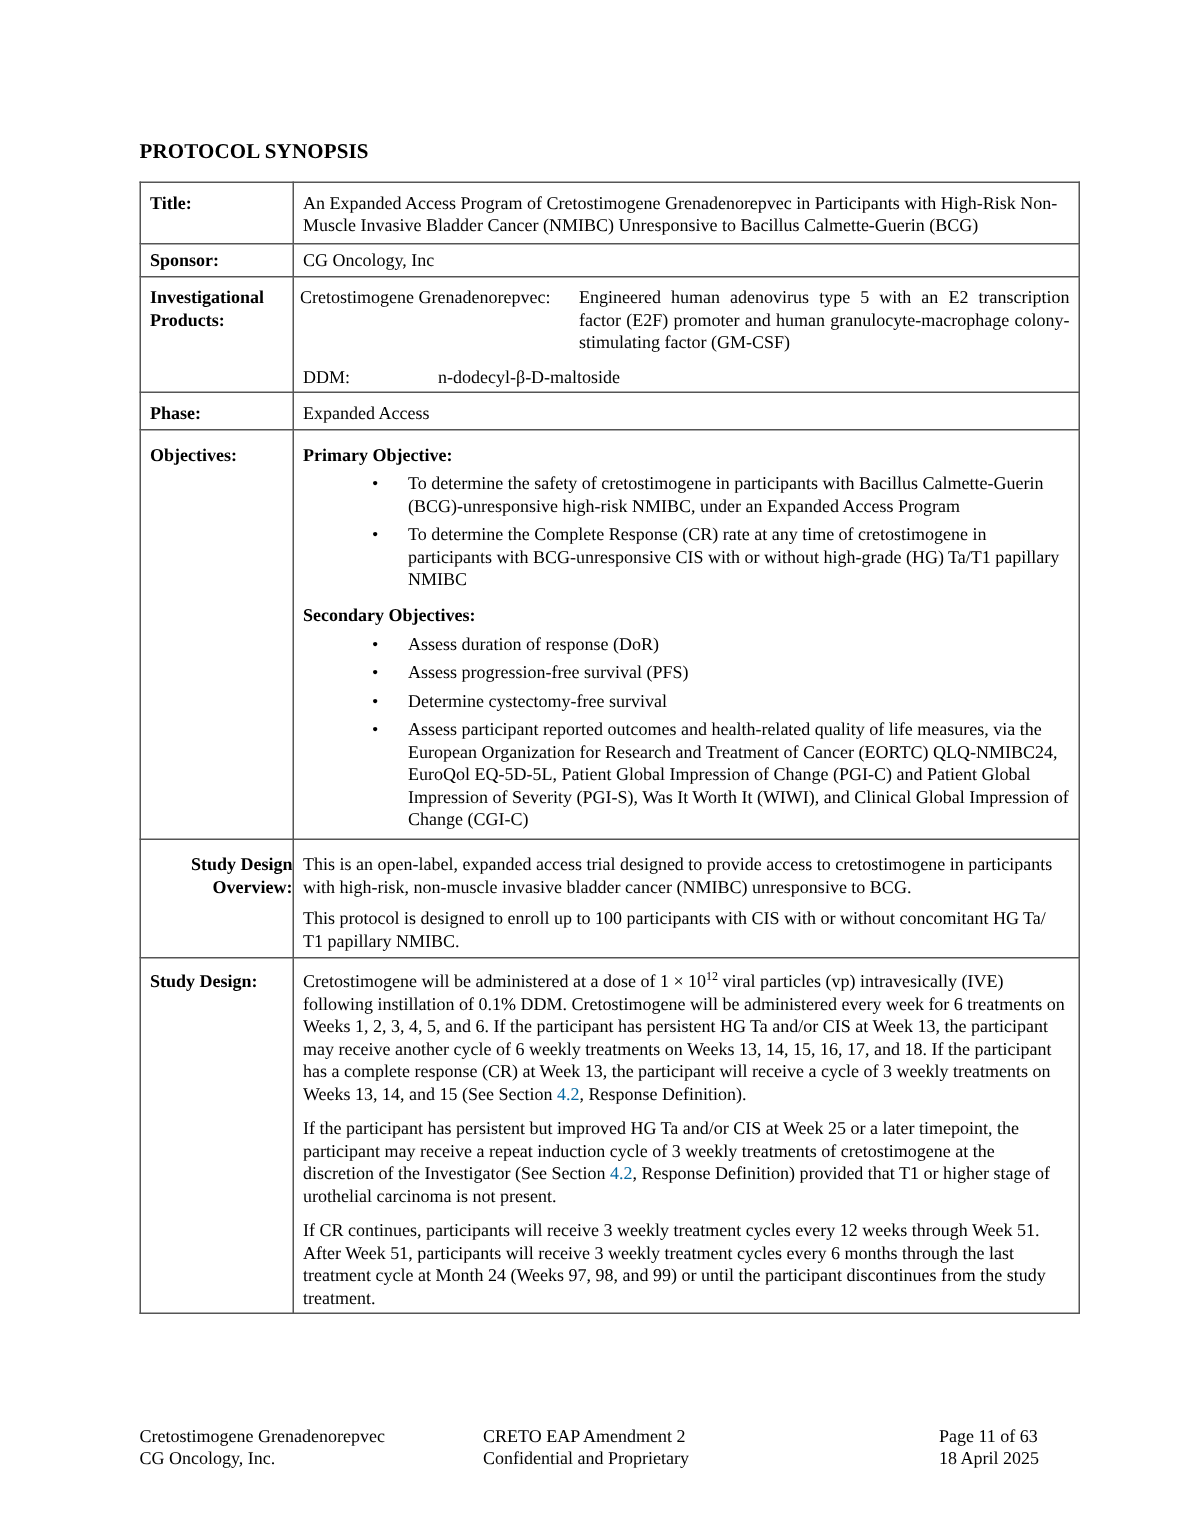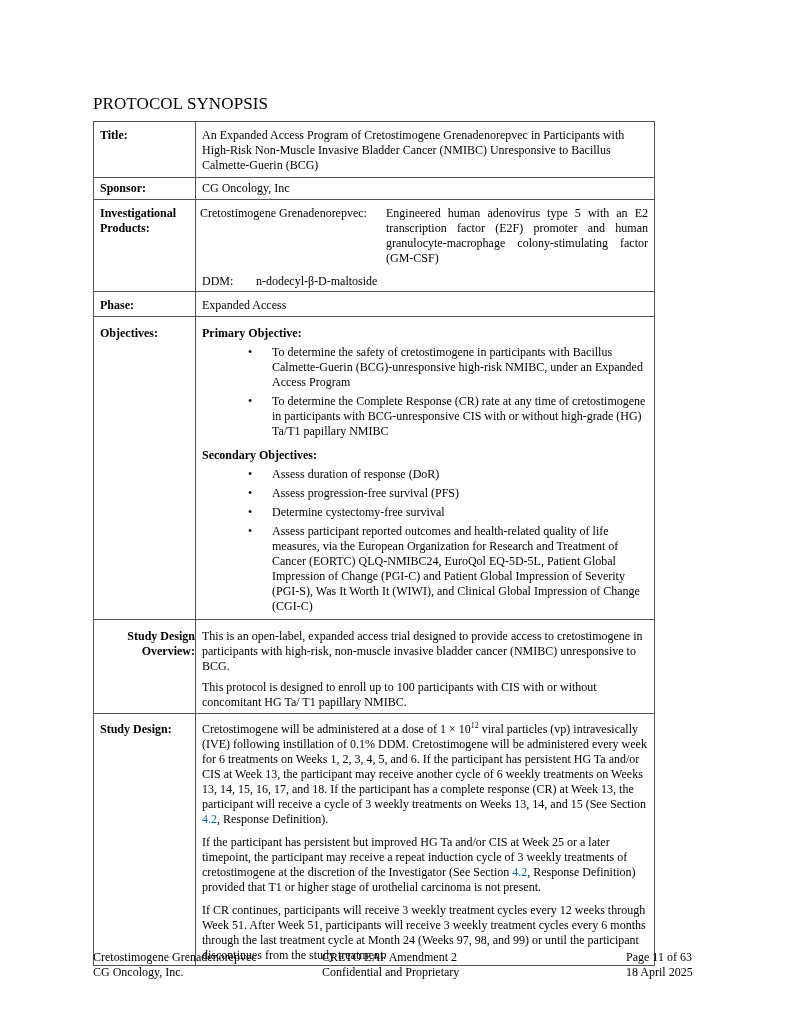--- a/index.html
+++ b/index.html
@@ -1,19 +1,19 @@
 <!DOCTYPE html>
 <html><head>
   <meta charset="utf-8">
   <style>
     html, body { margin: 0; padding: 0; background: #ffffff; }
     body { width: 791px; height: 1024px; position: relative; overflow: hidden;
            font-family: "Liberation Serif", "DejaVu Serif", serif; color: #000; }
-    .page-title { position: absolute; left: 93px; top: 94px; font-size: 17px; font-weight: normal; letter-spacing: 0.1px; }
-    table.synopsis { position: absolute; left: 93px; top: 121px; width: 562px; border-collapse: collapse; table-layout: fixed; }
+    .page-title { position: absolute; left: 93px; top: 94px; font-size: 14px; font-weight: bold; letter-spacing: 0.1px; }
+    table.synopsis { position: absolute; left: 93px; top: 121px; width: 627px; border-collapse: collapse; table-layout: fixed; }
     table.synopsis td { border: 1px solid #555; vertical-align: top; font-size: 12px; line-height: 15px; padding: 0; }
     td.label { width: 95px; font-weight: bold; padding: 6px 0 0 6px !important; }
     td.content { padding: 6px 6px 2px 6px !important; }
     .para { margin: 0 0 6px 0; }
     .bold { font-weight: bold; }
     ul.bul { list-style: none; margin: 0 0 3px 0; padding: 0; }
     ul.bul li { position: relative; padding-left: 70px; margin-bottom: 4px; }
     ul.bul li .dot { position: absolute; left: 46px; top: 0; }
     .prod-row { display: flex; justify-content: flex-end; }
     .prod-name { width: 186px; flex: none; }
@@ -46,21 +46,21 @@
       <div class="para" style="margin-bottom:1px;">CG Oncology, Inc</div>
     </td>
   </tr>
   <tr>
     <td class="label">Investigational Products:</td>
     <td class="content" style="padding-left:4px !important;">
       <div class="prod-row">
         <span class="prod-name">Cretostimogene Grenadenorepvec:</span>
         <span class="prod-desc">Engineered human adenovirus type 5 with an E2 transcription factor (E2F) promoter and human granulocyte-macrophage colony-stimulating factor (GM-CSF)</span>
       </div>
-      <div class="ddm-row" style="padding-left:2px;">
+      <div class="ddm-row" style="padding-left:2px;gap:36px;">
         <span class="ddm-label">DDM:</span>
         <span>n-dodecyl-β-D-maltoside</span>
       </div>
     </td>
   </tr>
   <tr>
     <td class="label" style="padding-top:6px !important;">Phase:</td>
     <td class="content" style="padding-top:6px !important;">
       <div class="para" style="margin-bottom:1px;">Expanded Access</div>
     </td>

